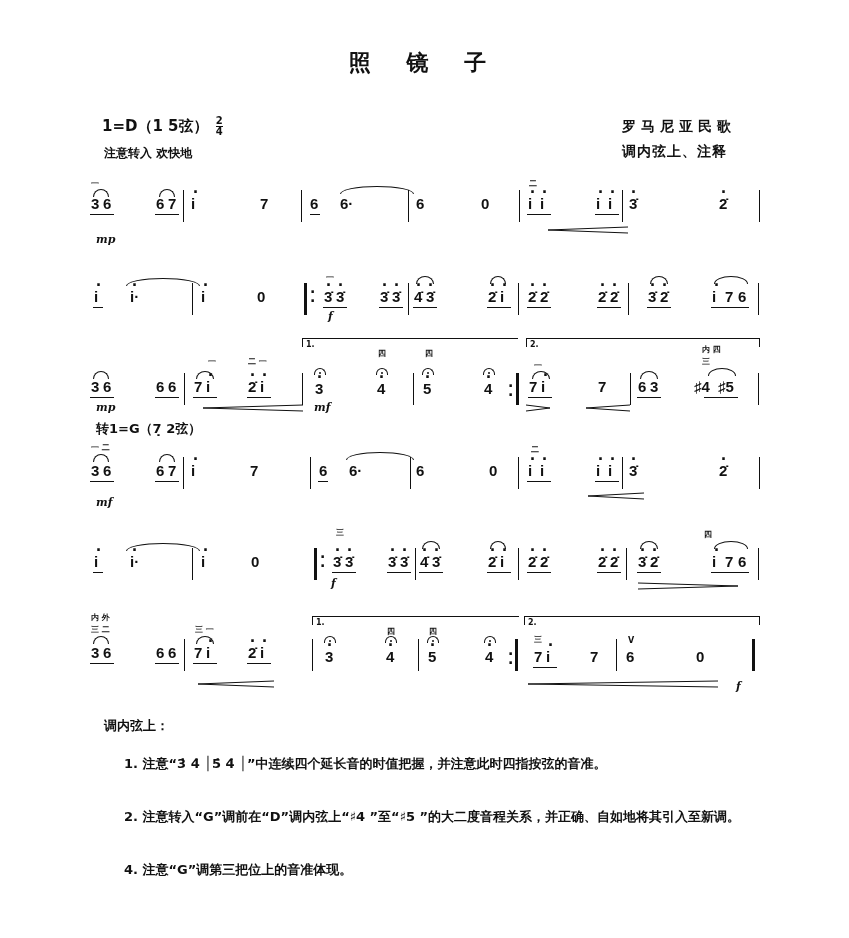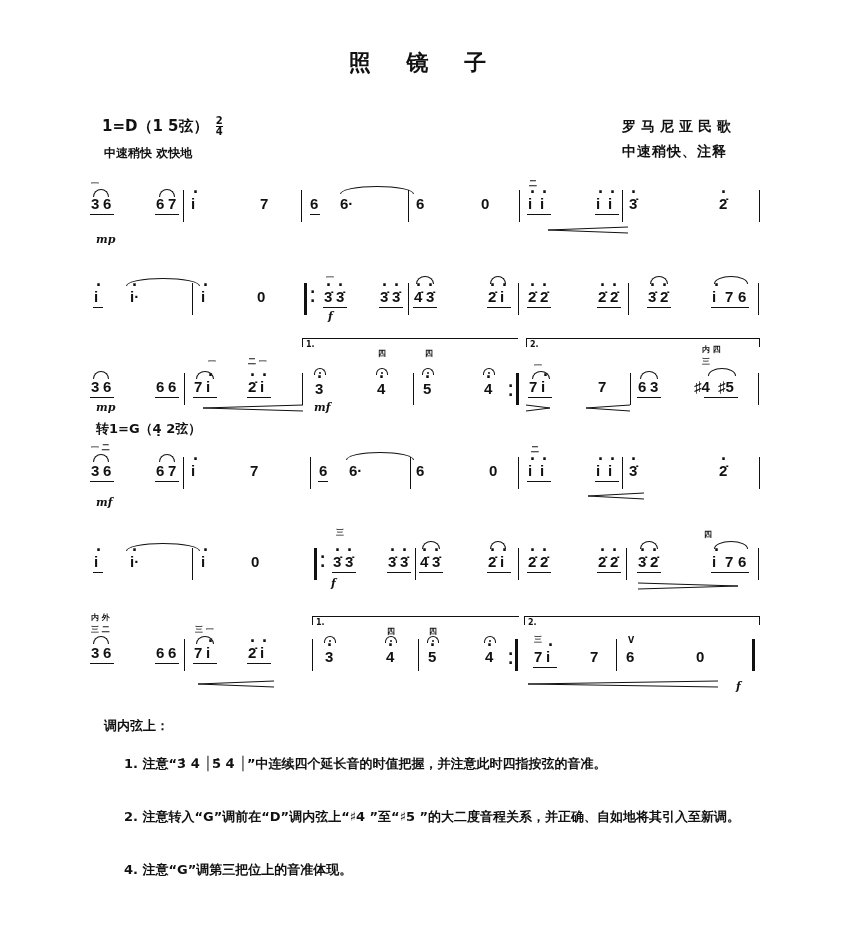--- a/index.html
+++ b/index.html
@@ -43,23 +43,23 @@
 
 <div class="abs title">照 镜 子</div>
 
 <div class="abs key">
   <span>1=D（1 5弦）</span>
   <span class="frac">
     <span class="num">2</span>
     <span>4</span>
   </span>
 </div>
-<div class="abs tempo">中速稍快 欢快地</div>
+<div class="abs tempo">注意转入 欢快地</div>
 <div class="abs origin">罗马尼亚民歌</div>
-<div class="abs arranger">中速稍快、注释</div>
+<div class="abs arranger">调内弦上、注释</div>
 
 <div class="staff" style="top:178px;">
   <div class="finger" style="left:3px;top:0px;">一</div>
   <div class="slur" style="left:5px;top:11px;width:14px;"></div>
   <div class="note" style="left:3px;top:17px;">3</div>
   <div class="note" style="left:15px;top:17px;">6</div>
   <div class="ul" style="left:2px;top:36px;width:24px;"></div>
   <div class="slur" style="left:71px;top:11px;width:14px;"></div>
   <div class="note" style="left:68px;top:17px;">6</div>
   <div class="note" style="left:80px;top:17px;">7</div>
@@ -214,21 +214,21 @@
       </svg>
   </div>
   <div class="cresc" style="left:498px;top:66px;">
     <svg width="44" height="8">
         <line x1="0" y1="4" x2="44" y2="1" stroke="#111"></line>
         <line x1="0" y1="4" x2="44" y2="7" stroke="#111"></line>
       </svg>
   </div>
 </div>
 
-<div class="abs modulation">转1=G（4̣ 2弦）</div>
+<div class="abs modulation">转1=G（7̣ 2弦）</div>
 
 <div class="staff" style="top:440px;">
   <div class="finger" style="left:3px;top:2px;">一 二</div>
   <div class="slur" style="left:5px;top:14px;width:14px;"></div>
   <div class="note" style="left:3px;top:22px;">3</div>
   <div class="note" style="left:15px;top:22px;">6</div>
   <div class="ul" style="left:2px;top:41px;width:24px;"></div>
   <div class="slur" style="left:71px;top:14px;width:14px;"></div>
   <div class="note" style="left:68px;top:22px;">6</div>
   <div class="note" style="left:80px;top:22px;">7</div>

